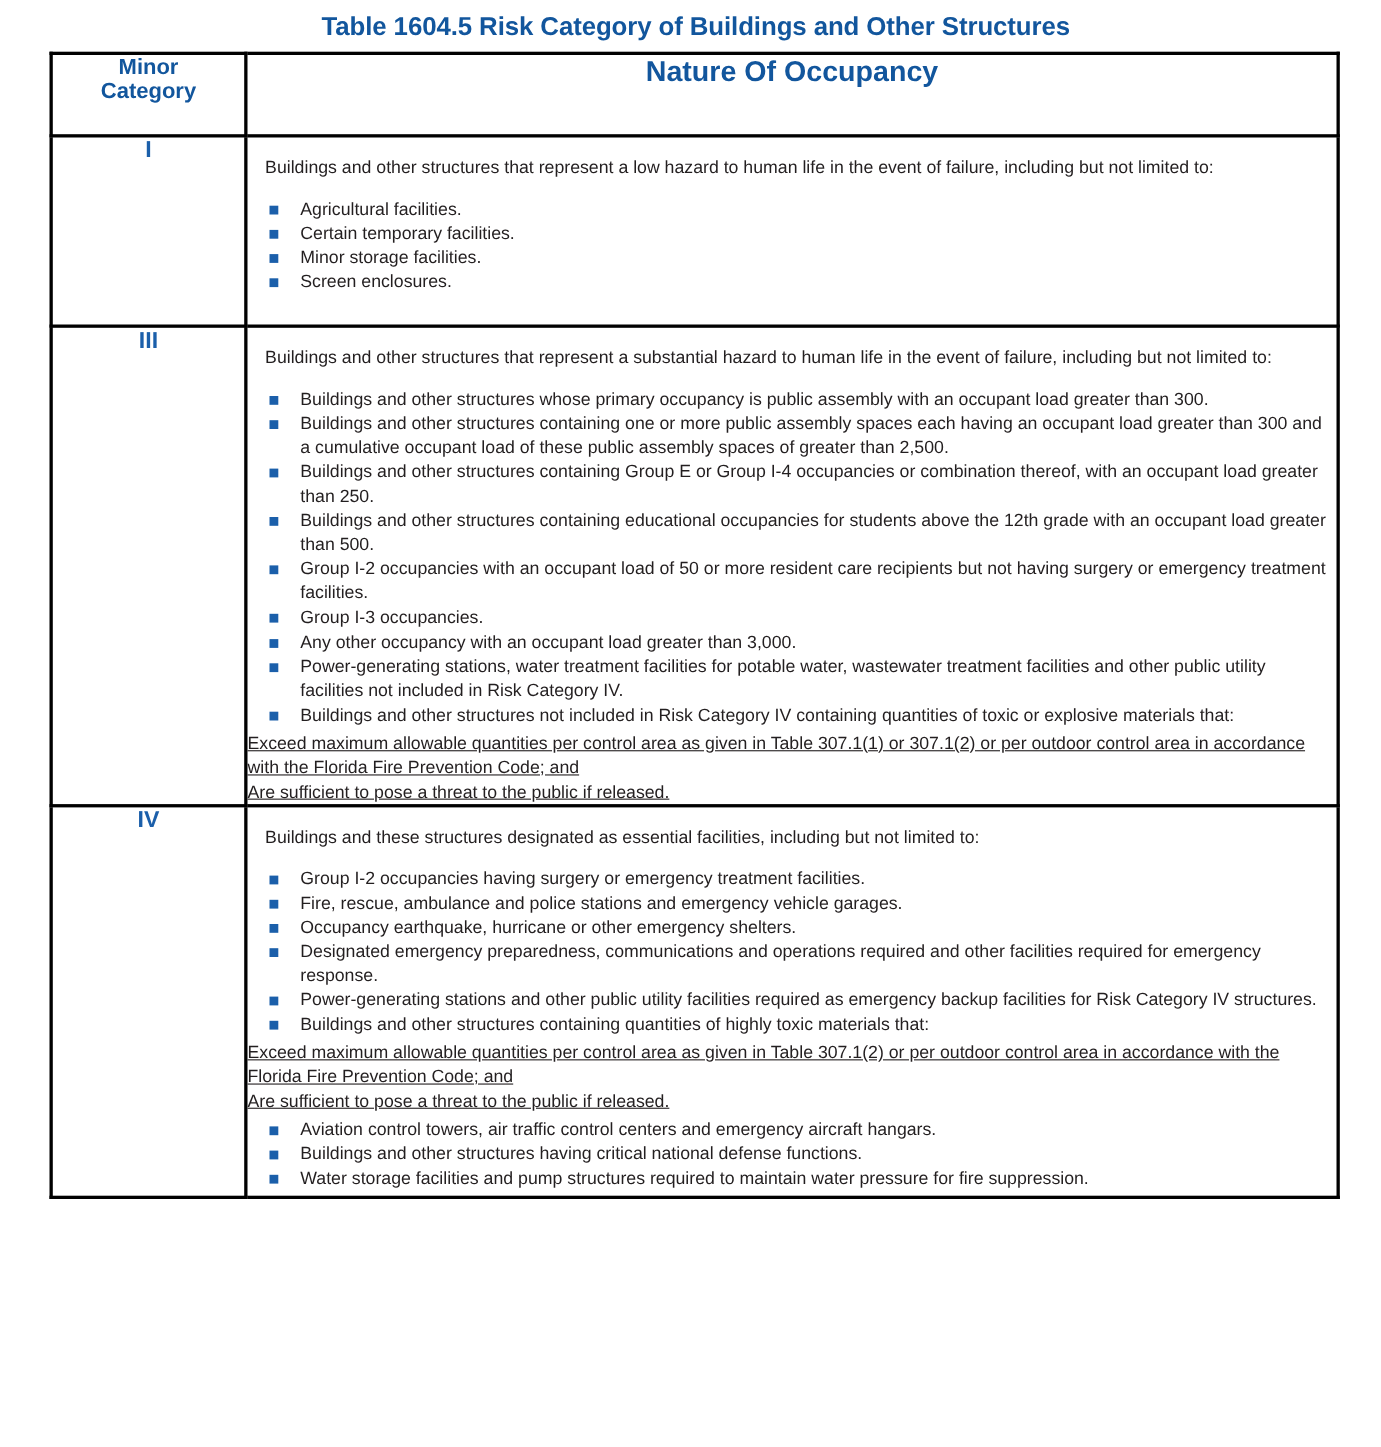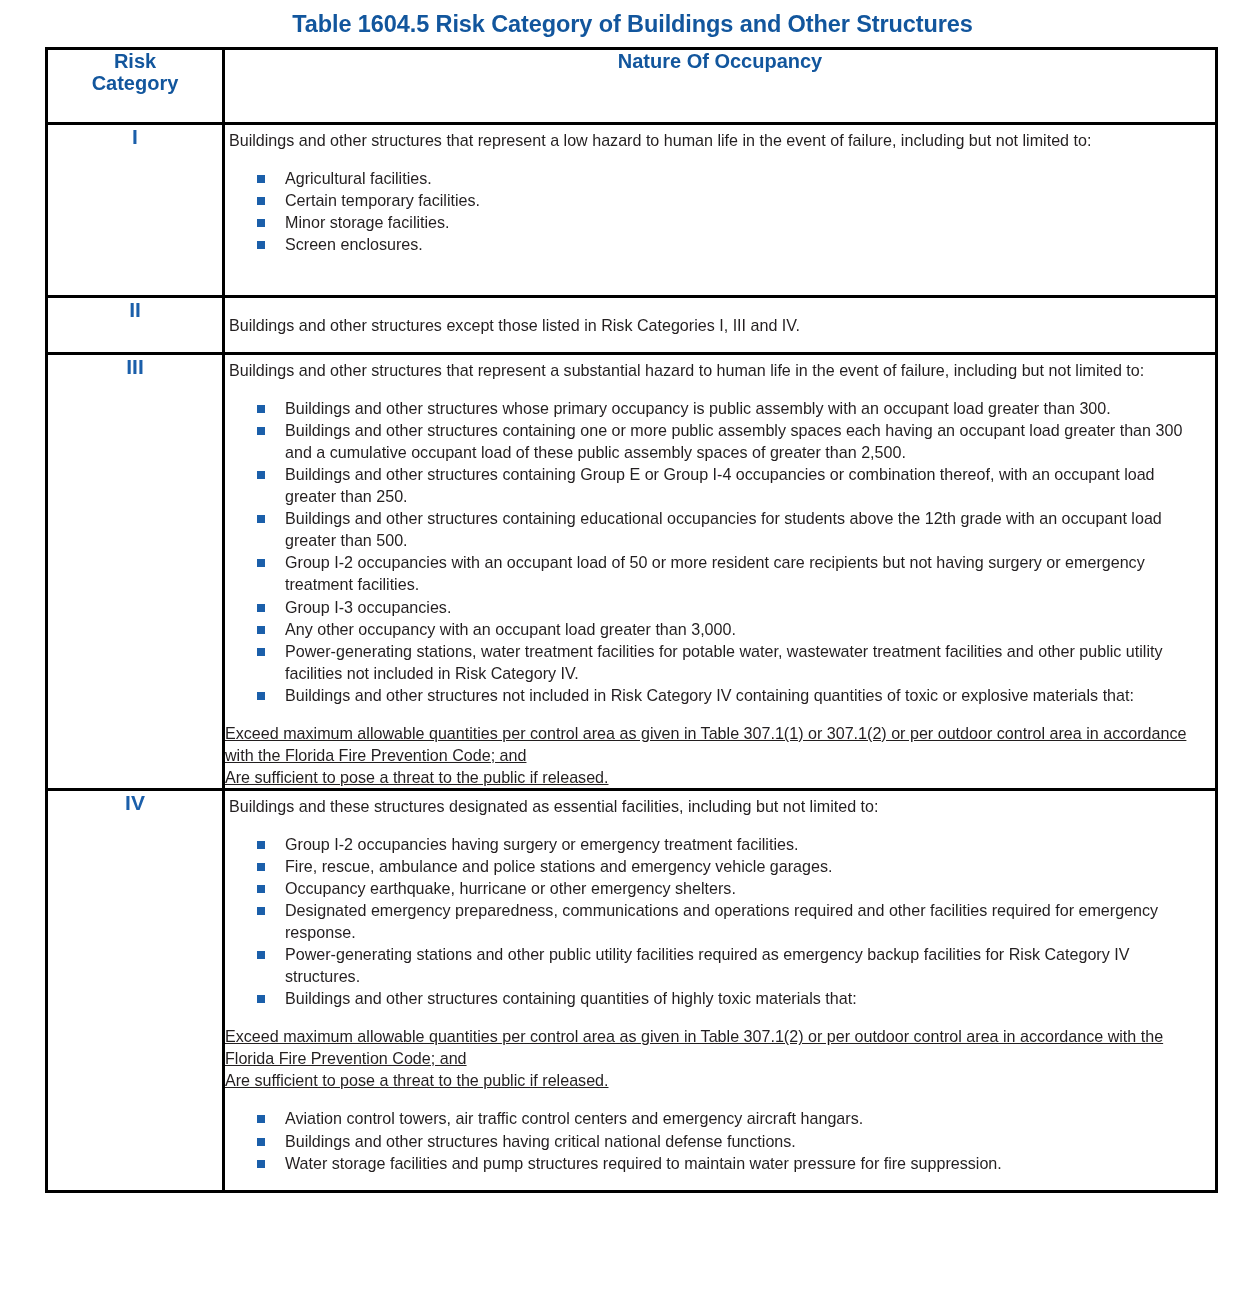--- a/index.html
+++ b/index.html
@@ -55,46 +55,46 @@
     vertical-align: middle;
     color: #12569d;
     font-weight: bold;
     height: 72px;
   }
   .hdr-cat {
     font-size: 20px;
     line-height: 1.12;
   }
   .hdr-nat {
-    font-size: 20px;
+    font-size: 26px;
   }
 
   .cat-cell {
     text-align: center;
     vertical-align: middle;
     color: #1b5faa;
     font-size: 21px;
     font-weight: bold;
   }
 
   .nat-cell {
     padding: 9px 10px 9px 9px;
     font-size: 16.1px;
     line-height: 1.37;
     color: #231f20;
   }
 
   .nat-cell p.lead {
-    margin: 4px;
+    margin: 16px;
     padding: 0;
   }
 
   ul.blist {
     list-style: none;
-    margin: 16px;
+    margin: 4px;
     padding: 0;
   }
   ul.blist > li {
     position: relative;
     padding-left: 44px;
     margin: 0;
   }
   ul.blist > li .sq {
     position: absolute;
     left: 16px;
@@ -125,47 +125,41 @@
   <div class="table-title">Table 1604.5 Risk Category of Buildings and Other Structures</div>
 
   <table class="risk-table">
     <colgroup>
       <col class="col-cat">
       <col class="col-nat">
     </colgroup>
     <thead>
       <tr>
         <th class="hdr-cell hdr-cat">
-          <div>Risk</div>
+          <div>Minor</div>
           <div>Category</div>
         </th>
         <th class="hdr-cell hdr-nat">Nature Of Occupancy</th>
       </tr>
     </thead>
     <tbody>
 
       <tr class="row-1">
         <td class="cat-cell" style="height:170px;">I</td>
         <td class="nat-cell">
           <p class="lead">Buildings and other structures that represent a low hazard to human life in the event of failure, including but not limited to:</p>
           <ul class="blist">
             <li><span class="sq"></span><span>Agricultural facilities.</span></li>
             <li><span class="sq"></span><span>Certain temporary facilities.</span></li>
             <li><span class="sq"></span><span>Minor storage facilities.</span></li>
             <li><span class="sq"></span><span>Screen enclosures.</span></li>
           </ul>
         </td>
       </tr>
 
-      <tr class="row-2">
-        <td class="cat-cell" style="height:35px;">II</td>
-        <td class="nat-cell">
-          <p class="lead">Buildings and other structures except those listed in Risk Categories I, III and IV.</p>
-        </td>
-      </tr>
 
       <tr class="row-3">
         <td class="cat-cell">III</td>
         <td class="nat-cell">
           <p class="lead">Buildings and other structures that represent a substantial hazard to human life in the event of failure, including but not limited to:</p>
           <ul class="blist">
             <li><span class="sq"></span><span>Buildings and other structures whose primary occupancy is public assembly with an occupant load greater than 300.</span></li>
             <li><span class="sq"></span><span>Buildings and other structures containing one or more public assembly spaces each having an occupant load greater than 300 and a cumulative occupant load of these public assembly spaces of greater than 2,500.</span></li>
             <li><span class="sq"></span><span>Buildings and other structures containing Group E or Group I-4 occupancies or combination thereof, with an occupant load greater than 250.</span></li>
             <li><span class="sq"></span><span>Buildings and other structures containing educational occupancies for students above the 12th grade with an occupant load greater than 500.</span></li>

